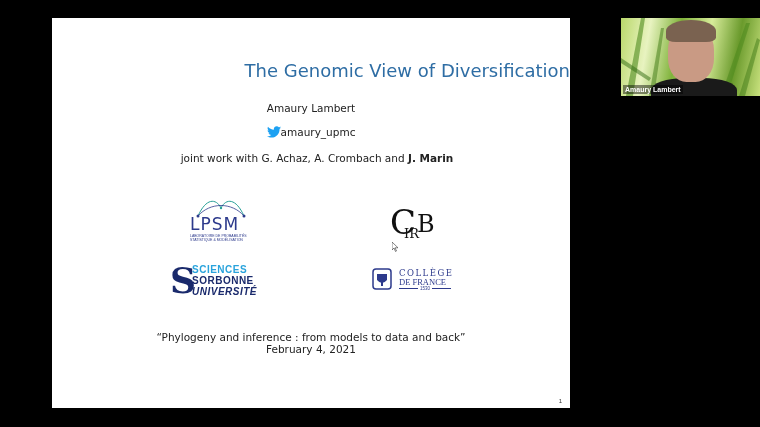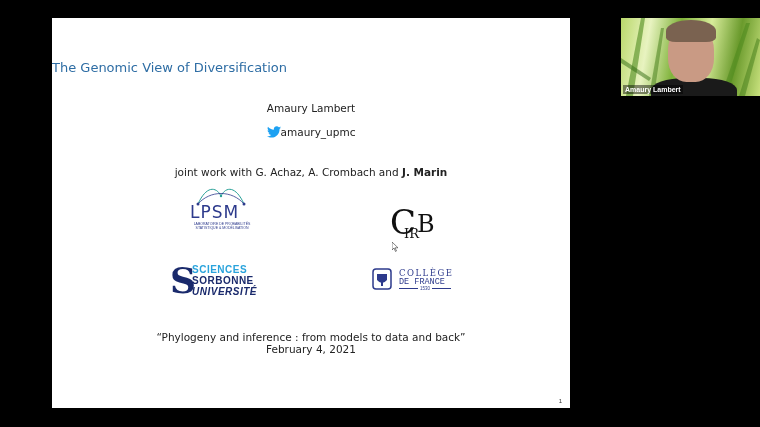--- a/index.html
+++ b/index.html
@@ -1,42 +1,42 @@
 <!DOCTYPE html>
 <html><head>
 <meta charset="utf-8">
 <style>
   html,body{margin:0;padding:0;}
   body{width:760px;height:427px;background:#000;position:relative;overflow:hidden;font-family:"Liberation Sans",sans-serif;}
   .slide{position:absolute;left:52px;top:18px;width:518px;height:390px;background:#fff;}
-  .title{position:absolute;left:0;width:100%;top:42px;text-align:left;color:#2e6da4;font-size:13px;font-family:"DejaVu Sans",sans-serif;}
+  .title{position:absolute;left:0;width:100%;top:42px;text-align:right;color:#2e6da4;font-size:18px;font-family:"DejaVu Sans",sans-serif;}
   .line{position:absolute;left:0;width:100%;text-align:center;color:#222;font-size:10.5px;font-family:"DejaVu Sans",sans-serif;}
   .author{top:84px;}
   .twitter-row{top:108px;display:flex;justify-content:center;align-items:center;gap:0;}
-  .joint{top:148px;}
+  .joint{top:134px;padding-left:6px;}
   .joint b{font-weight:bold;}
   .logo{position:absolute;}
-  .lpsm{left:136px;top:168px;width:64px;height:44px;text-align:center;}
+  .lpsm{left:136px;top:180px;width:64px;height:44px;}
   .lpsm .net{position:absolute;left:8px;top:0;width:50px;height:20px;}
   .lpsm .lt{position:absolute;left:2px;top:16px;font-size:17px;color:#2d3a8c;letter-spacing:1px;font-family:"DejaVu Sans",sans-serif;}
   .lpsm .sub{position:absolute;left:2px;top:36px;font-size:3.5px;color:#2d3a8c;line-height:4px;width:64px;}
   .cirb{left:338px;top:188px;width:52px;height:36px;font-family:"DejaVu Serif",serif;color:#111;}
   .cirb .c{position:absolute;left:0;top:-4px;font-size:34px;}
   .cirb .ir{position:absolute;left:14px;top:12px;font-size:13px;margin-top:8px;}
   .cirb .b{position:absolute;left:27px;top:4px;font-size:24px;}
   .cursor{position:absolute;left:340px;top:224px;}
   .ss{left:118px;top:245px;width:90px;height:34px;}
   .ss .s{position:absolute;left:0;top:-4px;font-size:36px;color:#1a2a6c;font-weight:bold;font-family:"DejaVu Serif",serif;}
   .ss .t1{position:absolute;left:22px;top:1px;font-size:10px;color:#29a3dc;font-weight:bold;letter-spacing:.5px;}
   .ss .t2{position:absolute;left:22px;top:12px;font-size:10px;color:#1a2a6c;font-weight:bold;letter-spacing:.5px;}
   .ss .t3{position:absolute;left:22px;top:23px;font-size:10px;color:#1a2a6c;font-weight:bold;letter-spacing:.5px;font-style:italic;}
   .cdf{left:320px;top:250px;width:84px;height:24px;}
   .cdf .crest{position:absolute;left:0;top:0;width:20px;height:22px;}
   .cdf .l1{position:absolute;left:27px;top:0;font-size:8.5px;color:#2d3a8c;letter-spacing:1.5px;font-family:"DejaVu Serif",serif;}
-  .cdf .l2{position:absolute;left:27px;top:9px;font-size:8.5px;color:#2d3a8c;font-family:Liberation Mono, monospace;}
+  .cdf .l2{position:absolute;left:27px;top:9px;font-size:8.5px;color:#2d3a8c;font-family:Liberation Serif, serif;}
   .cdf .l3{position:absolute;left:27px;top:18px;width:52px;font-size:4.5px;color:#2d3a8c;text-align:center;border-top:0;}
   .cdf .rule{position:absolute;left:27px;top:20px;width:52px;height:1px;background:#2d3a8c;}
   .venue{top:301px;}
   .talk{top:313px;}
   .date{top:325px;}
   .pagenum{position:absolute;right:8px;bottom:4px;font-size:6px;color:#333;}
   .video{position:absolute;left:621px;top:18px;width:139px;height:78px;overflow:hidden;
     background:linear-gradient(100deg,#b9d86a 0%,#e8f3c0 20%,#7fb23a 40%,#d8ec9a 60%,#6a9a2c 80%,#c9e27e 100%);}
   .video .grass{position:absolute;inset:0;}
   .video .head{position:absolute;left:47px;top:6px;width:46px;height:58px;border-radius:45% 45% 40% 40%;background:#c99a84;}

